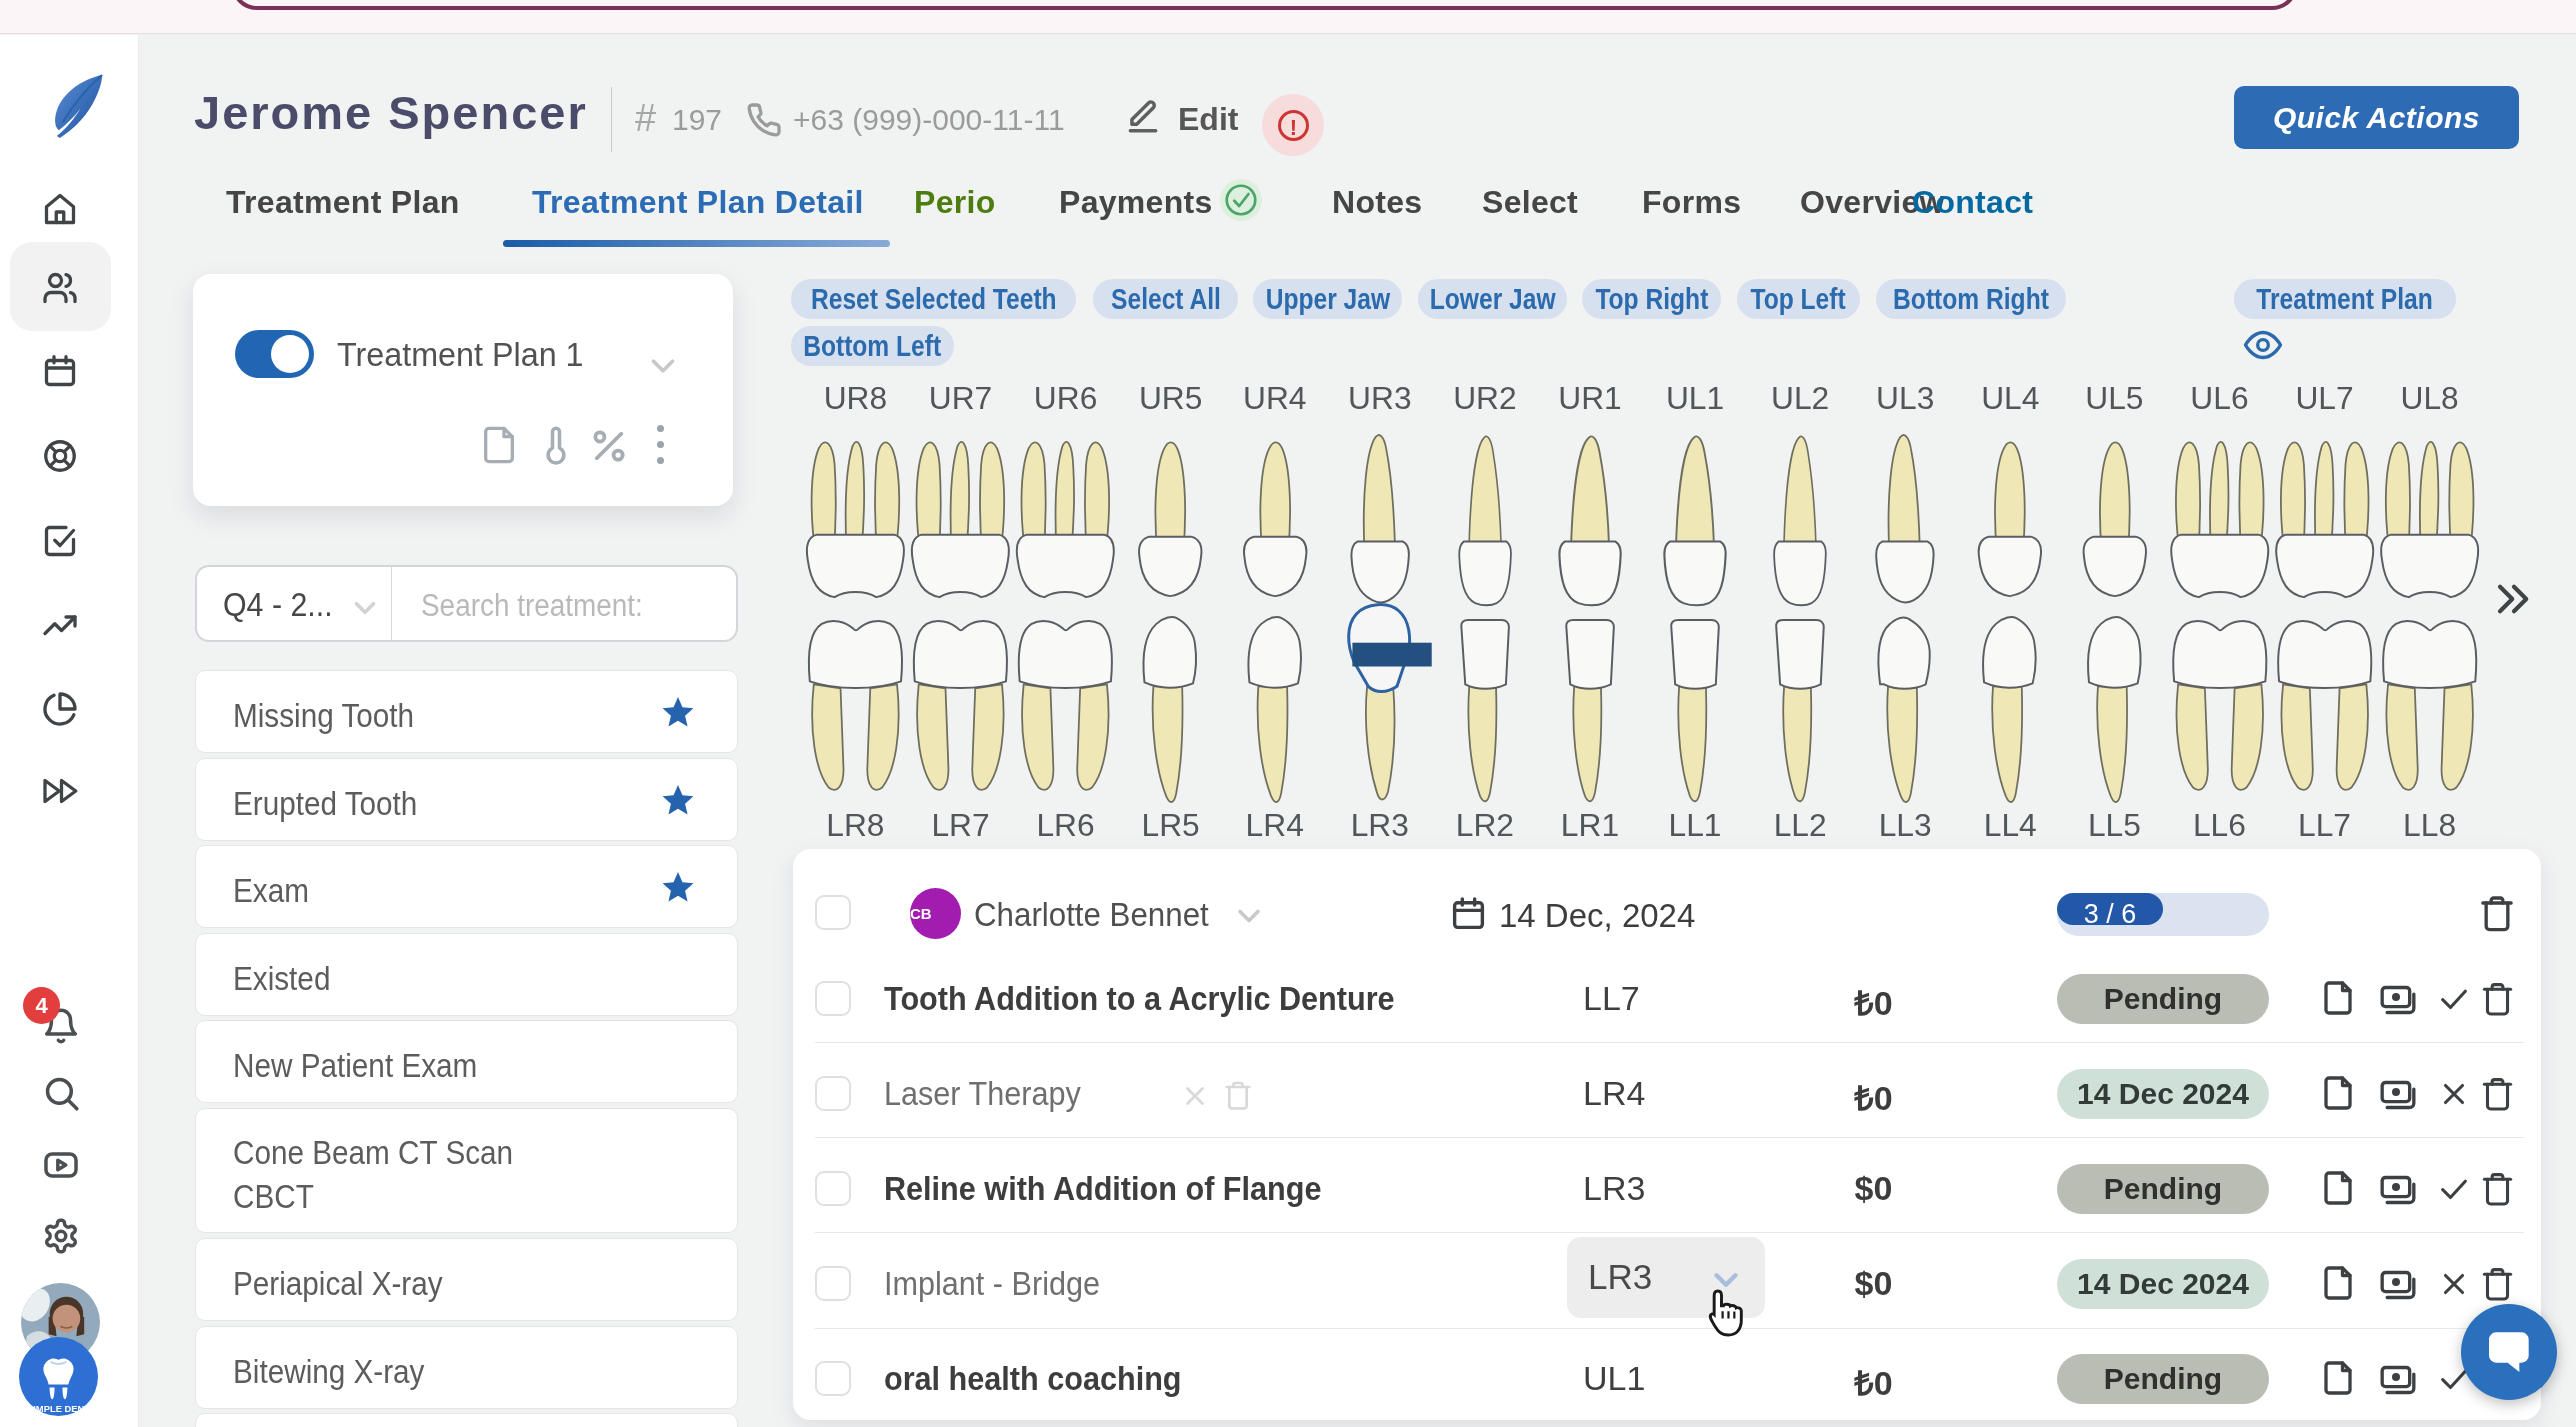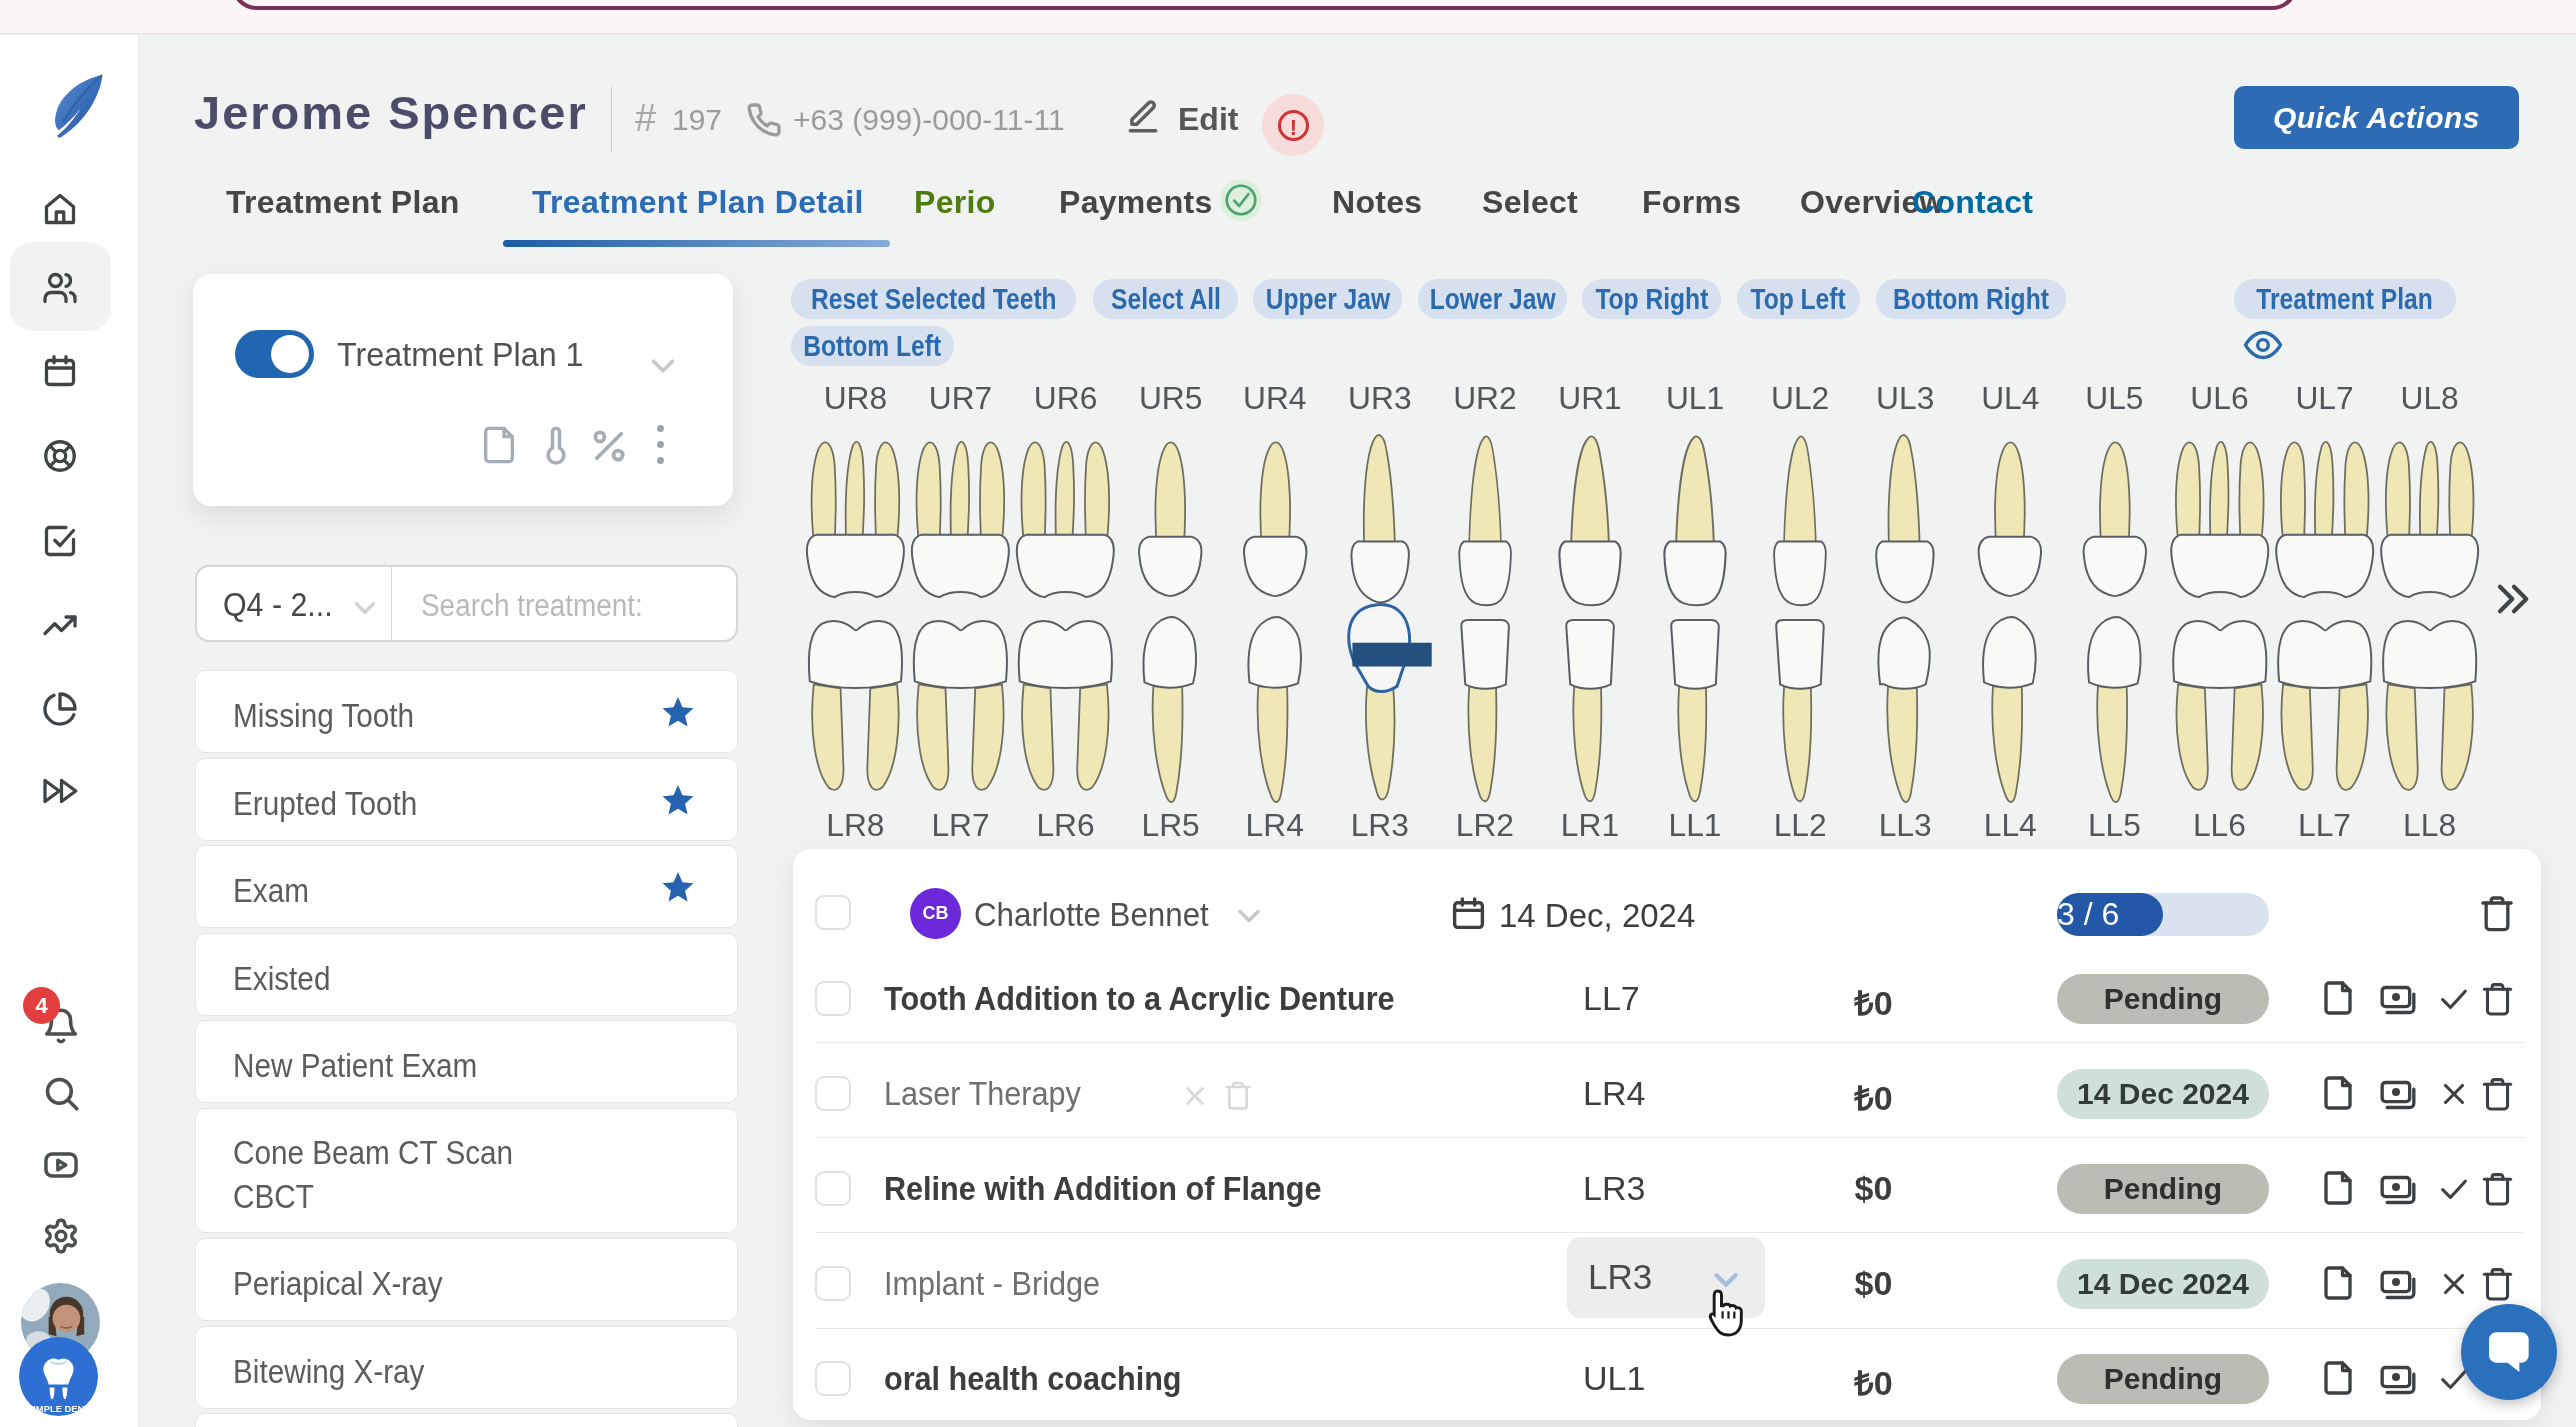--- a/index.html
+++ b/index.html
@@ -458,34 +458,34 @@
 <path d="M-46 687 C-49 655 -45 636 -34 629 C-23 623 -10 627 -2 634 C0 636 1 636 3 634 C11 627 24 623 35 629 C46 636 49 655 46 687 C20 696 -20 696 -46 687 Z" fill="#f9f9f8" stroke="#5a5e63" stroke-width="2"></path>
 </g>
     </g>
   </svg>
 <svg style="position:absolute;left:2493px;top:578px" width="42" height="42" viewBox="0 0 24 24" fill="none" stroke="#3f4447" stroke-width="2.4" stroke-linecap="round" stroke-linejoin="round">
     <polyline points="4 5 11 12 4 19"></polyline>
     <polyline points="12 5 19 12 12 19"></polyline>
   </svg>
 <div class="tablecard"></div>
 <div class="cbx" style="left:815px;top:895px"></div>
-<div style="position:absolute;left:910px;top:888px;width:51px;height:51px;border-radius:50%;background:#6d28d9;color:#fff;font-size:18px;font-weight:bold;text-align:center;line-height:51px">CB</div>
+<div style="position:absolute;left:910px;top:888px;width:51px;height:51px;border-radius:50%;background:#a21caf;color:#fff;font-size:15px;font-weight:bold;line-height:51px">CB</div>
 <div style="position:absolute;left:974px;top:895px;font-size:34px;color:#4f4f4f;transform:scaleX(0.92);transform-origin:left center;white-space:nowrap">Charlotte Bennet</div>
 <svg style="position:absolute;left:1231px;top:898px" width="36" height="36" viewBox="0 0 24 24" fill="none" stroke="#c9c9c9" stroke-width="2.4" stroke-linecap="round" stroke-linejoin="round">
     <polyline points="6 9 12 15 18 9"></polyline>
   </svg>
 <svg style="position:absolute;left:1450px;top:895px" width="37" height="37" viewBox="0 0 24 24" fill="none" stroke="#3c4043" stroke-width="2.2" stroke-linecap="round" stroke-linejoin="round">
     <rect x="3" y="5" width="18" height="16" rx="2"></rect>
     <line x1="3" y1="10" x2="21" y2="10"></line>
     <line x1="8" y1="2.5" x2="8" y2="6.5"></line>
     <line x1="16" y1="2.5" x2="16" y2="6.5"></line>
   </svg>
 <div style="position:absolute;left:1499px;top:897px;font-size:33px;color:#3d3d3d">14 Dec, 2024</div>
 <div style="position:absolute;left:2057px;top:893px;width:212px;height:43px;border-radius:22px;background:#dbe3f1"></div>
-<div style="position:absolute;left:2057px;top:893px;width:106px;height:43px;border-radius:22px;background:#2357a7;color:#fff;font-size:32px;text-align:left;line-height:43px">3 / 6</div>
+<div style="position:absolute;left:2057px;top:893px;width:106px;height:32px;border-radius:22px;background:#2357a7;color:#fff;font-size:27px;text-align:center;line-height:43px">3 / 6</div>
 <svg style="position:absolute;left:2477px;top:893px" width="40" height="40" viewBox="0 0 24 24" fill="none" stroke="#3c4043" stroke-width="2.0" stroke-linecap="round" stroke-linejoin="round">
     <path d="M3.5 6h17"></path>
     <path d="M18.5 6v14a2 2 0 0 1-2 2h-9a2 2 0 0 1-2-2V6"></path>
     <path d="M8.5 6V4.5a1.5 1.5 0 0 1 1.5-1.5h4a1.5 1.5 0 0 1 1.5 1.5V6"></path>
   </svg>
 <div class="cbx" style="left:815px;top:981px"></div>
 <div class="rtxt bold" style="left:884px;top:979px;position:absolute">Tooth Addition to a Acrylic Denture</div>
 <div class="tooth-code" style="left:1583px;top:979px">LL7</div>
 <div class="price" style="left:1844px;top:979px">₺0</div>
 <div class="pill pend" style="left:2057px;top:974px;line-height:50px">Pending</div>

